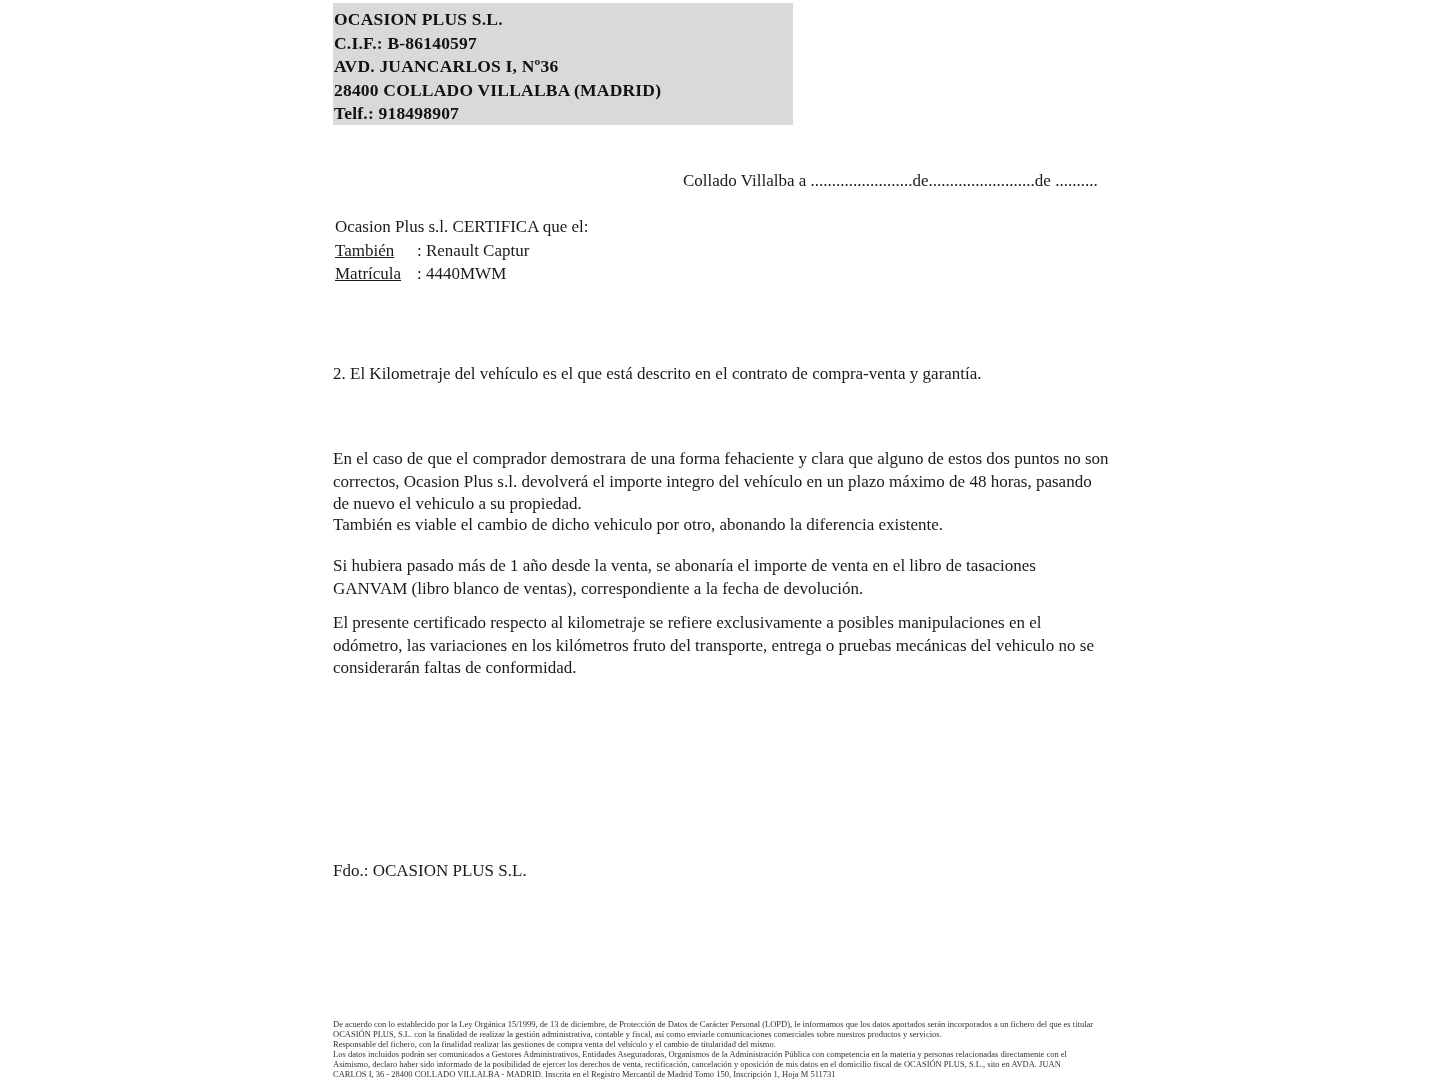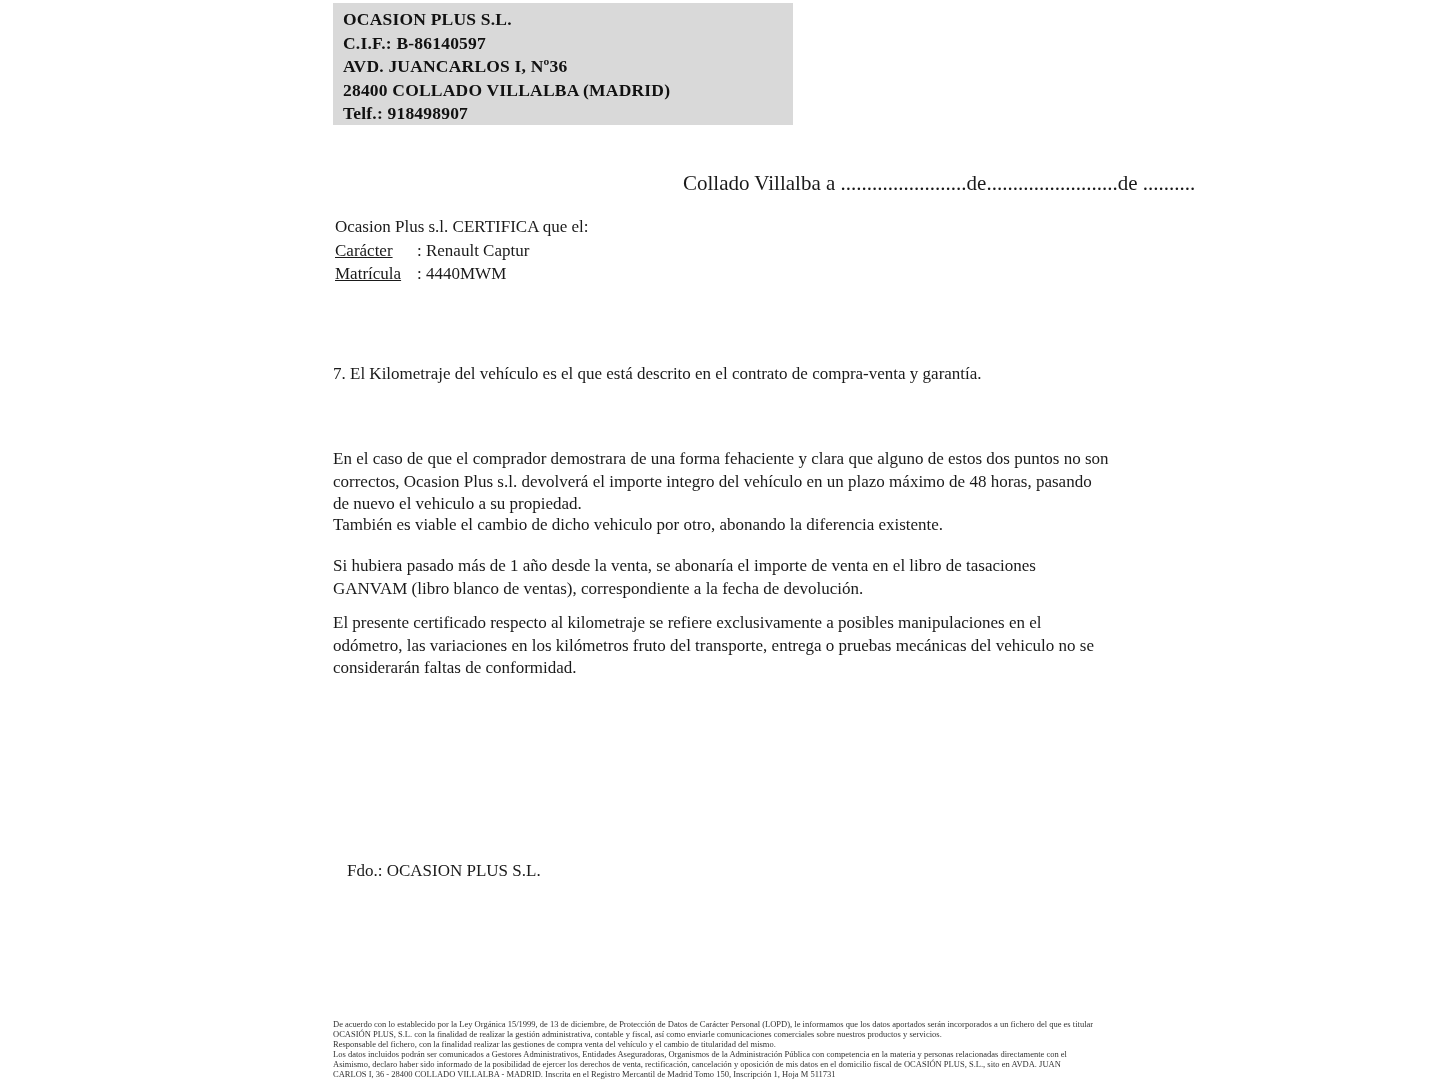--- a/index.html
+++ b/index.html
@@ -16,33 +16,33 @@
     color: #1a1a1a;
     overflow: hidden;
   }
   .header-box {
     position: absolute;
     left: 333px;
     top: 3px;
     width: 460px;
     height: 122px;
     background: #d9d9d9;
-    padding: 5px 0 0 10px;
+    padding: 5px 0 0 1px;
     box-sizing: border-box;
     font-weight: bold;
     font-size: 17.5px;
     line-height: 23.5px;
     color: #111111;
     letter-spacing: 0.2px;
   }
   .date-line {
     position: absolute;
     left: 683px;
     top: 171px;
-    font-size: 21px;
+    font-size: 17px;
     white-space: nowrap;
   }
   .cert-block {
     position: absolute;
     left: 335px;
     top: 215px;
     font-size: 17px;
     line-height: 23.5px;
   }
   .field-label {
@@ -57,21 +57,21 @@
     line-height: 22.5px;
   }
   .pt1 { top: 326px; width: 780px; }
   .pt2 { top: 363px; width: 780px; }
   .pa1 { top: 448px; width: 778px; }
   .pa2 { top: 514px; width: 778px; }
   .pa3 { top: 555px; width: 775px; }
   .pa4 { top: 612px; width: 775px; }
   .signature {
     position: absolute;
-    left: 347px;
+    left: 333px;
     top: 861px;
     font-size: 17px;
   }
   .legal-footer {
     position: absolute;
     left: 333px;
     top: 1019px;
     width: 790px;
     font-size: 8.5px;
     line-height: 10px;
@@ -92,28 +92,28 @@
     <div>AVD. JUANCARLOS I, Nº36</div>
     <div>28400 COLLADO VILLALBA (MADRID)</div>
     <div>Telf.: 918498907</div>
   </div>
 
   <div class="date-line">Collado Villalba a ........................de.........................de ..........</div>
 
   <div class="cert-block">
     <div>Ocasion Plus s.l. CERTIFICA que el:</div>
     <div>
-      <span class="field-label">Carácter</span><span>: Renault Captur</span>
+      <span class="field-label">También</span><span>: Renault Captur</span>
     </div>
     <div>
       <span class="field-label">Matrícula</span><span>: 4440MWM</span>
     </div>
   </div>
 
-  <div class="body-text pt2">7. El Kilometraje del vehículo es el que está descrito en el contrato de compra-venta y garantía.</div>
+  <div class="body-text pt2">2. El Kilometraje del vehículo es el que está descrito en el contrato de compra-venta y garantía.</div>
 
   <div class="body-text pa1">En el caso de que el comprador demostrara de una forma fehaciente y clara que alguno de estos dos puntos no son correctos, Ocasion Plus s.l. devolverá el importe integro del vehículo en un plazo máximo de 48 horas, pasando de nuevo el vehiculo a su propiedad.</div>
   <div class="body-text pa2">También es viable el cambio de dicho vehiculo por otro, abonando la diferencia existente.</div>
   <div class="body-text pa3">Si hubiera pasado más de 1 año desde la venta, se abonaría el importe de venta en el libro de tasaciones GANVAM (libro blanco de ventas), correspondiente a la fecha de devolución.</div>
   <div class="body-text pa4">El presente certificado respecto al kilometraje se refiere exclusivamente a posibles manipulaciones en el odómetro, las variaciones en los kilómetros fruto del transporte, entrega o pruebas mecánicas del vehiculo no se considerarán faltas de conformidad.</div>
 
   <div class="signature">Fdo.: OCASION PLUS S.L.</div>
 
   <div class="legal-footer">
     <div>De acuerdo con lo establecido por la Ley Orgánica 15/1999, de 13 de diciembre, de Protección de Datos de Carácter Personal (LOPD), le informamos que los datos aportados serán incorporados a un fichero del que es titular</div>

